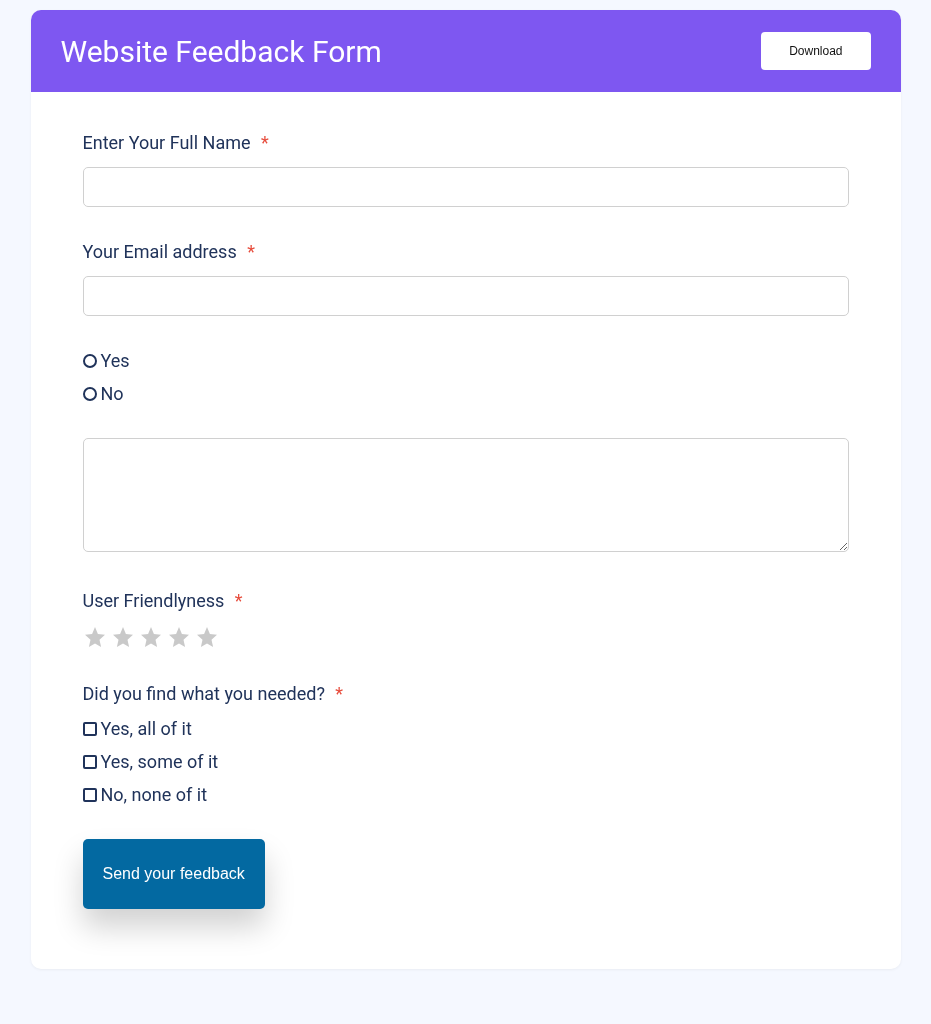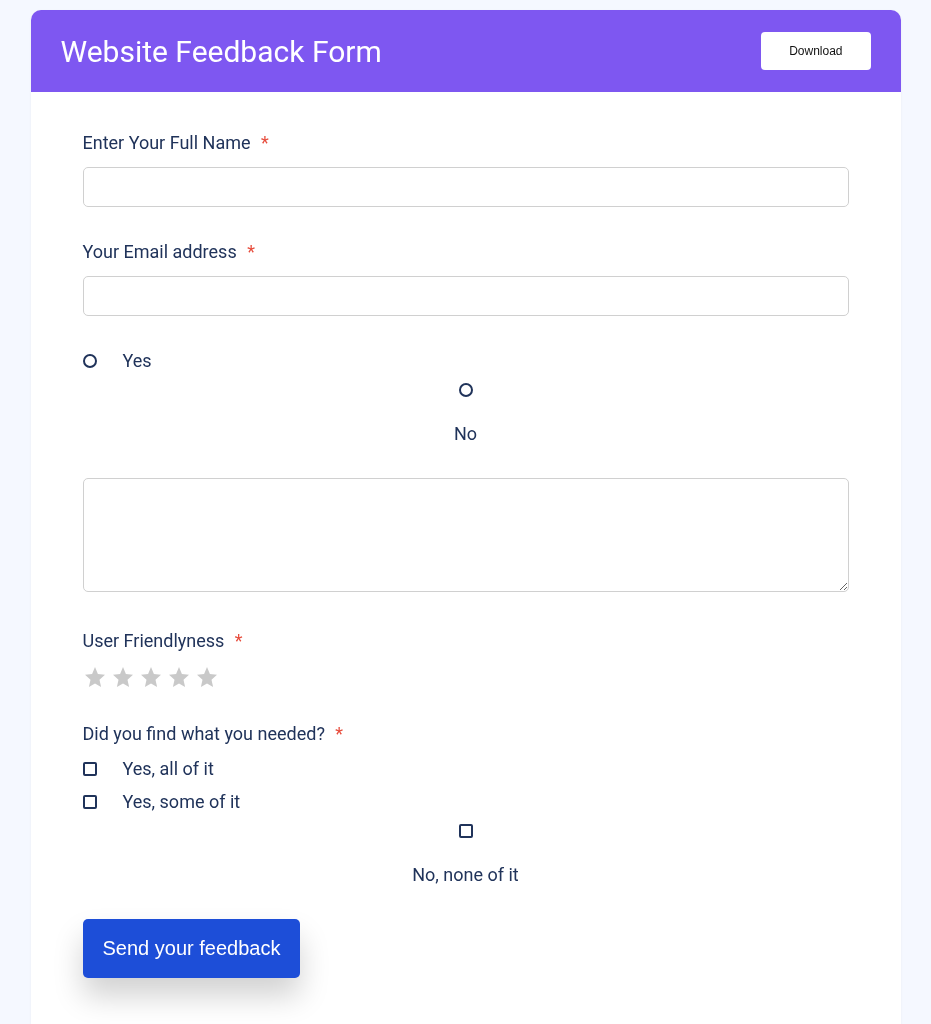--- a/index.html
+++ b/index.html
@@ -72,26 +72,25 @@
       height: 114px;
       border: 1px solid #d0d0d0;
       border-radius: 5px;
       padding: 8px 10px;
       font-size: 16px;
       resize: both;
     }
     .option-row {
       display: flex;
       align-items: center;
-      gap: 26px;
+      gap: 4px;
       margin-bottom: 12px;
     }
     .option-row:last-child {
       margin-bottom: 0;
-      flex-direction: column;
     }
     .radio-circle {
       width: 14px;
       height: 14px;
       border: 2px solid #20335a;
       border-radius: 50%;
       display: inline-block;
       flex-shrink: 0;
       cursor: pointer;
     }
@@ -113,26 +112,26 @@
       display: flex;
       gap: 4px;
     }
     .star-icon {
       width: 24px;
       height: 24px;
       fill: #c9c9c9;
       cursor: pointer;
     }
     .submit-btn {
-      background: #1d4ed8;
+      background: #0369a1;
       color: #fff;
       border: none;
       border-radius: 5px;
-      padding: 18px 20px;
-      font-size: 20px;
+      padding: 26px 20px;
+      font-size: 16px;
       font-weight: 500;
       cursor: pointer;
       box-shadow: 0 18px 30px rgba(0,0,0,0.18);
     }
   </style>
 </head>
 <body>
 
 <div class="form-container">
   <div class="form-header">

